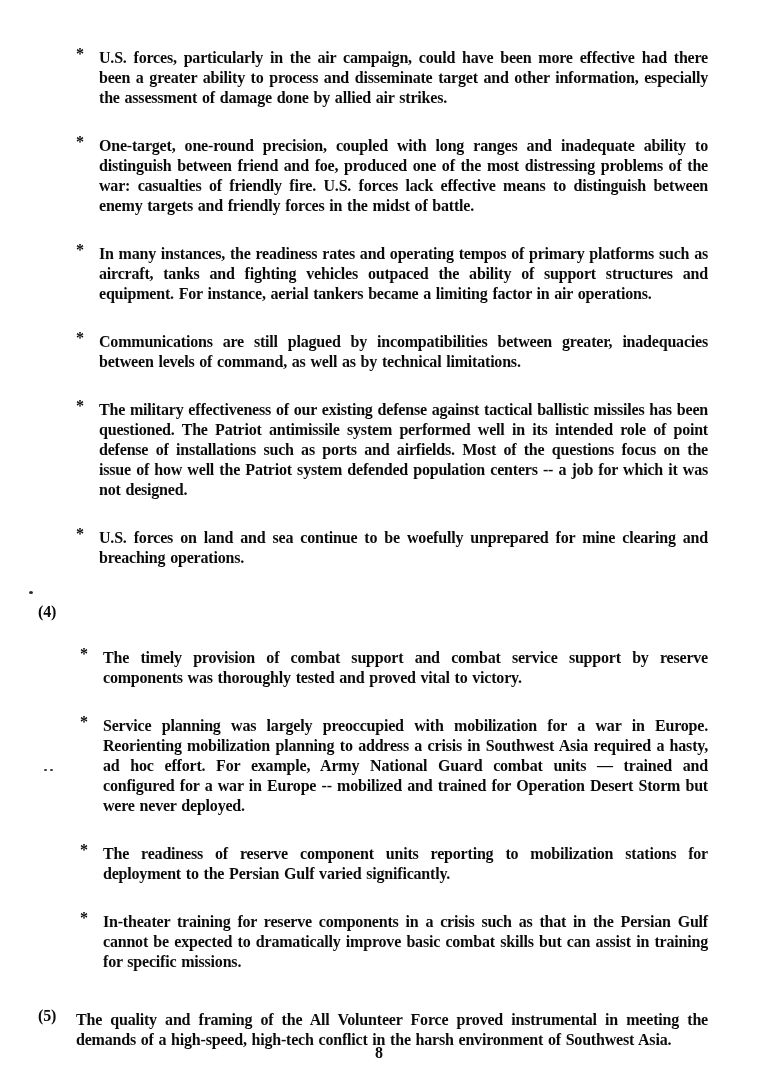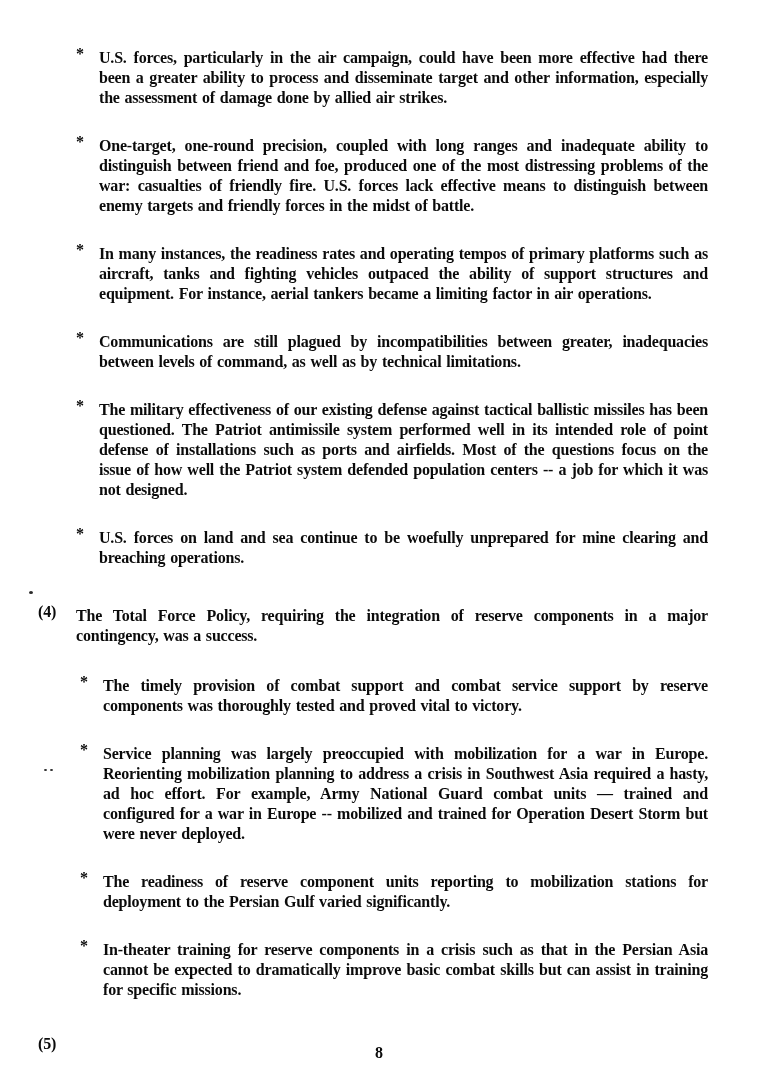--- a/index.html
+++ b/index.html
@@ -90,44 +90,44 @@
       <p>The military effectiveness of our existing defense against tactical ballistic missiles has been questioned. The Patriot antimissile system performed well in its intended role of point defense of installations such as ports and airfields. Most of the questions focus on the issue of how well the Patriot system defended population centers -- a job for which it was not designed.</p>
     </div>
     <div class="bullet">
       <span class="marker">*</span>
       <p>U.S. forces on land and sea continue to be woefully unprepared for mine clearing and breaching operations.</p>
     </div>
   </section>
 
   <div class="numbered">
     <span class="num">(4)</span>
-    <p>The Total Force Policy, requiring the integration of reserve components in a major contingency, was a success.</p>
   </div>
 
   <section class="sub">
     <div class="bullet">
       <span class="marker">*</span>
       <p>The timely provision of combat support and combat service support by reserve components was thoroughly tested and proved vital to victory.</p>
     </div>
     <div class="bullet">
       <span class="marker">*</span>
       <p>Service planning was largely preoccupied with mobilization for a war in Europe. Reorienting mobilization planning to address a crisis in Southwest Asia required a hasty, ad hoc effort. For example, Army National Guard combat units — trained and configured for a war in Europe -- mobilized and trained for Operation Desert Storm but were never deployed.</p>
     </div>
     <div class="bullet">
       <span class="marker">*</span>
       <p>The readiness of reserve component units reporting to mobilization stations for deployment to the Persian Gulf varied significantly.</p>
     </div>
     <div class="bullet">
       <span class="marker">*</span>
-      <p>In-theater training for reserve components in a crisis such as that in the Persian Asia cannot be expected to dramatically improve basic combat skills but can assist in training for specific missions.</p>
+      <p>In-theater training for reserve components in a crisis such as that in the Persian Gulf cannot be expected to dramatically improve basic combat skills but can assist in training for specific missions.</p>
     </div>
   </section>
 
   <div class="numbered">
     <span class="num">(5)</span>
+    <p>The quality and framing of the All Volunteer Force proved instrumental in meeting the demands of a high-speed, high-tech conflict in the harsh environment of Southwest Asia.</p>
   </div>
 
   <div class="footer">
     <span>8</span>
   </div>
 
   <span class="artifact dot4"></span>
   <span class="artifact dash-a"></span>
   <span class="artifact dash-b"></span>
 

